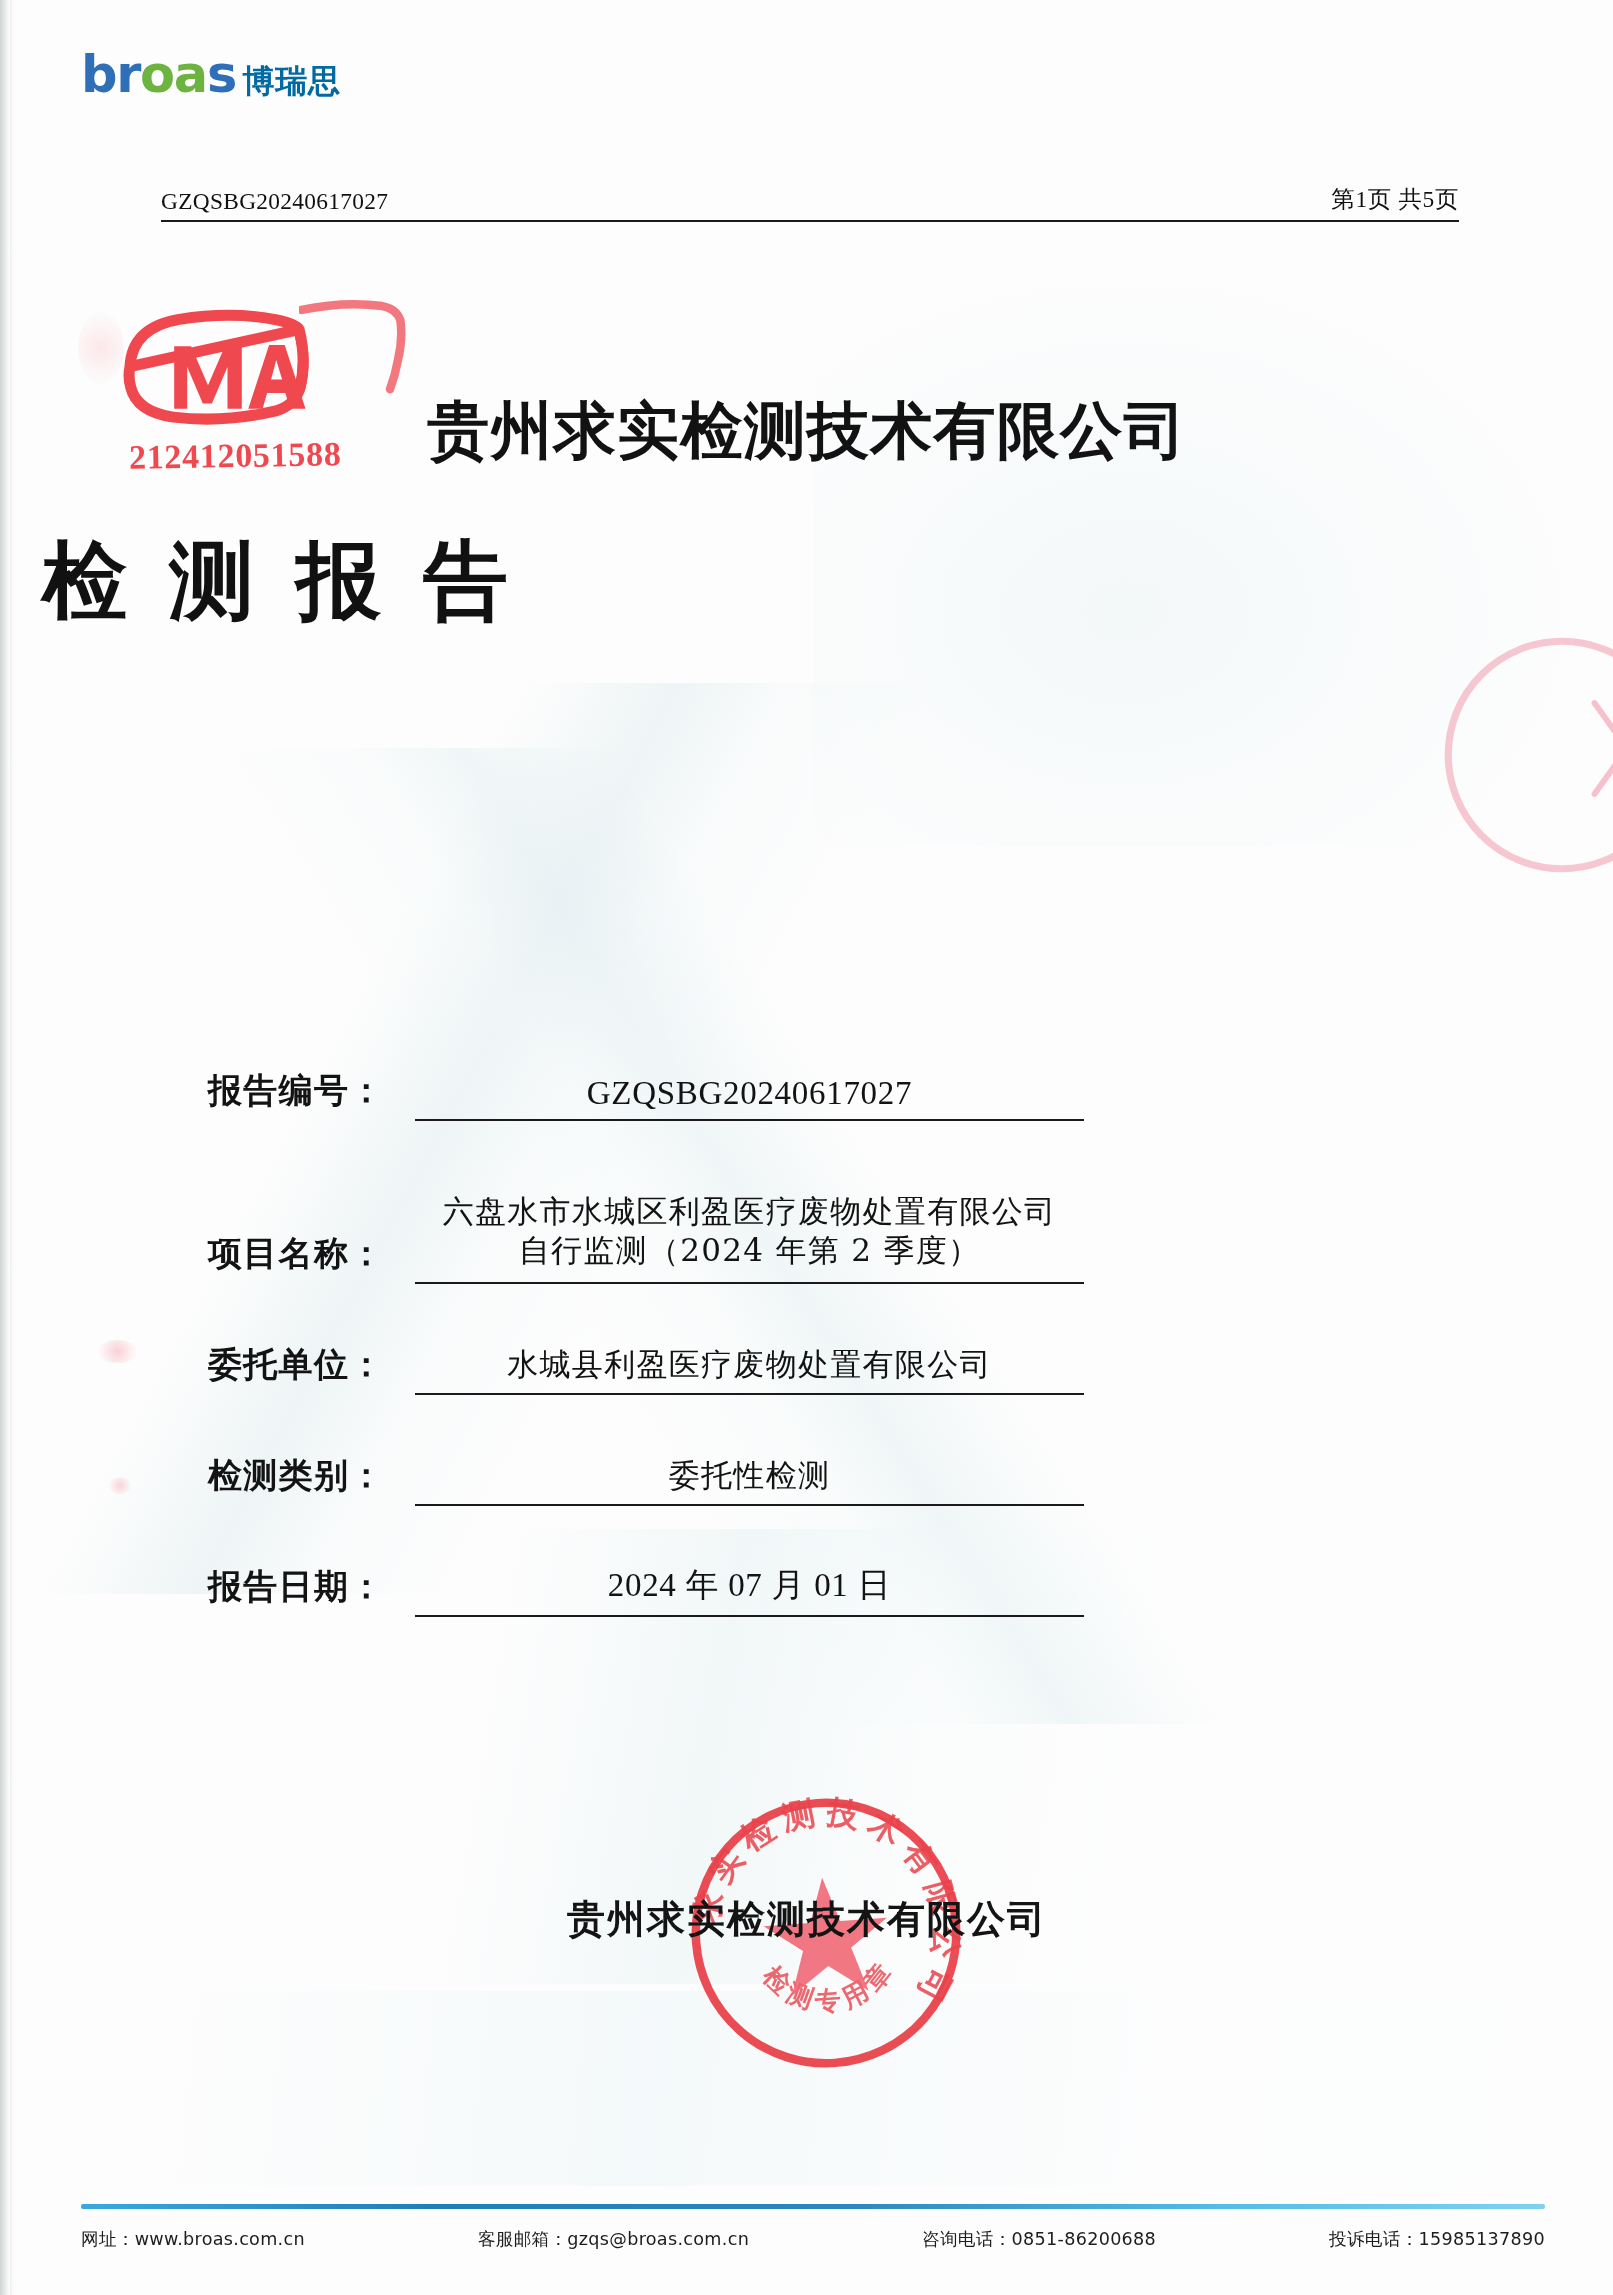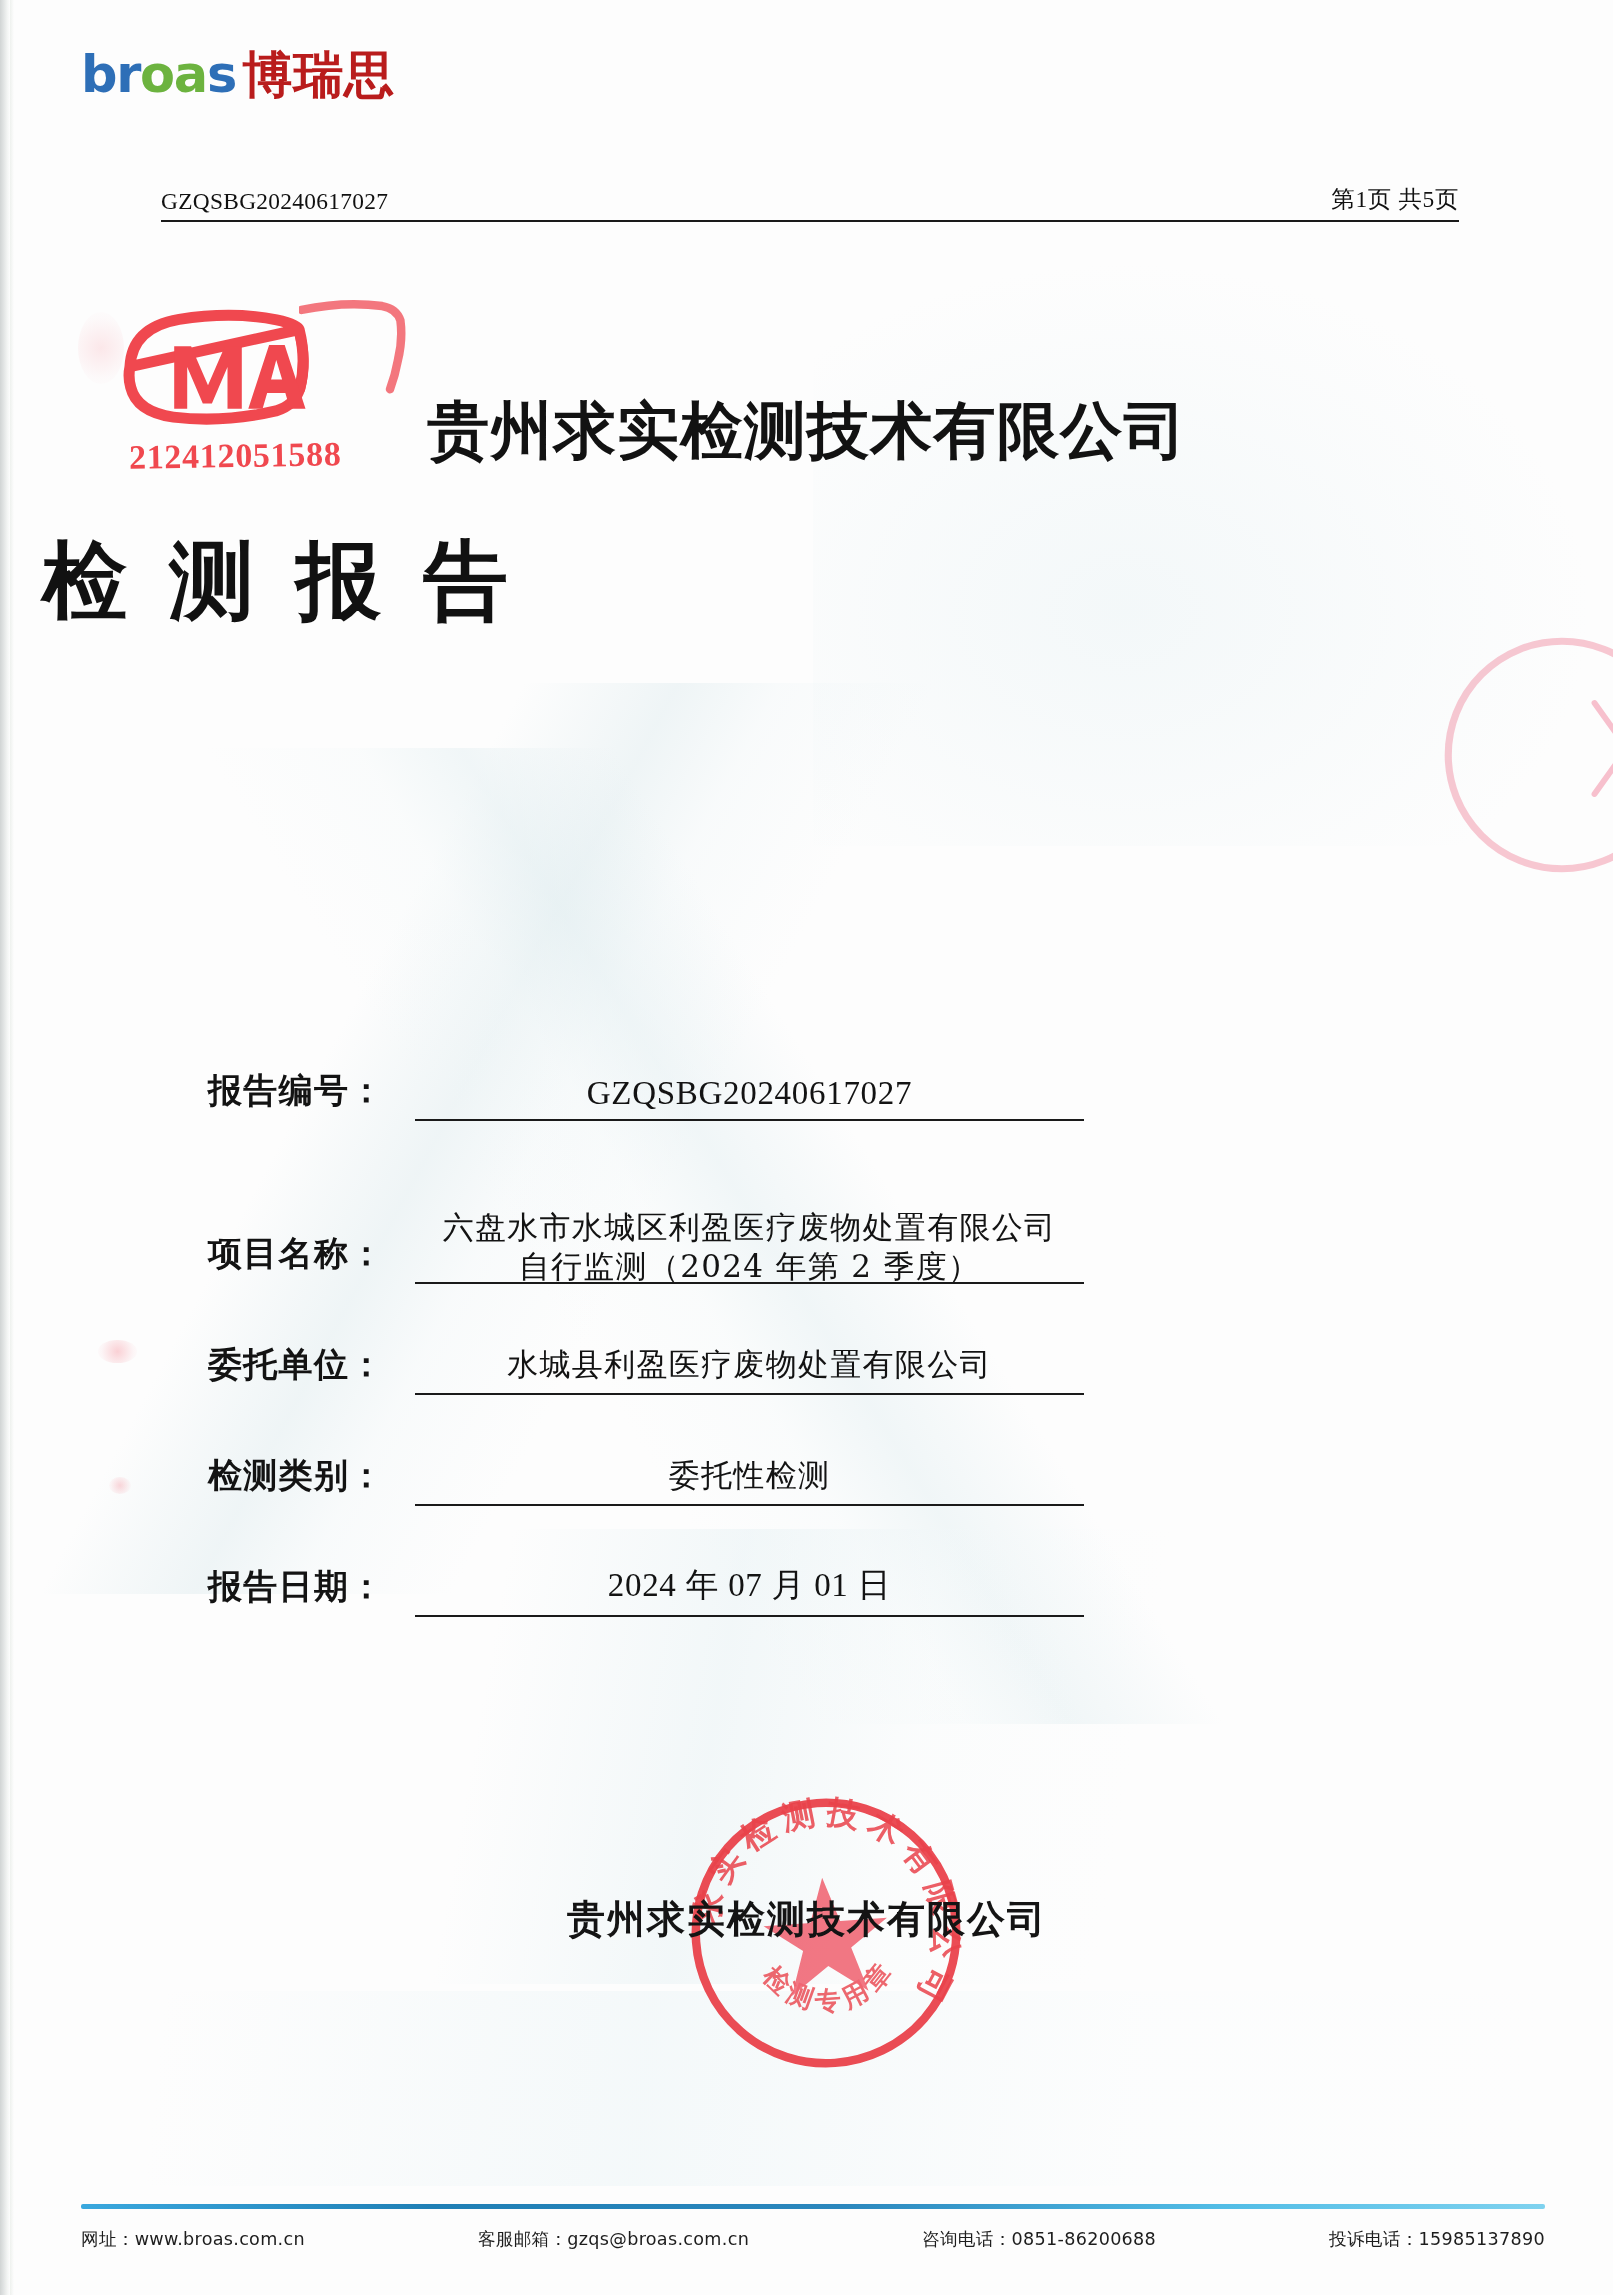--- a/index.html
+++ b/index.html
@@ -80,23 +80,23 @@
     font-size: 51px;
     font-weight: 700;
     letter-spacing: -1.3px;
     line-height: 1;
     text-align: center;
   }
   .logo-latin .b1 { color: #2e6fb7; }
   .logo-latin .b2 { color: #6cb33f; }
   .logo-cn {
     font-family: "DejaVu Sans", sans-serif;
-    font-size: 50px;
-    font-weight: 700;
-    color: #b91c1c;
+    font-size: 32px;
+    font-weight: 700;
+    color: #0369a1;
     letter-spacing: 0.7px;
     line-height: 1;
   }
 
   
   .doc-header {
     position: absolute;
     left: 161px; top: 183px;
     width: 1298px;
     border-bottom: 2.6px solid #1a1a1a;
@@ -211,21 +211,21 @@
     color: #131313;
     letter-spacing: 0.7px;
     white-space: nowrap;
   }
   .form-value.cn {
     font-family: "DejaVu Serif", serif;
     font-size: 31px;
     letter-spacing: 1.3px;
   }
   .form-value.two-line {
-    bottom: 2px;
+    bottom: 18px;
     line-height: 1.28;
     white-space: normal;
   }
   .form-value .ln1 { display: block; }
   .form-value .ln2 { display: block; }
 
   
   .sign-area {
     position: absolute;
     left: 0; top: 1770px;

